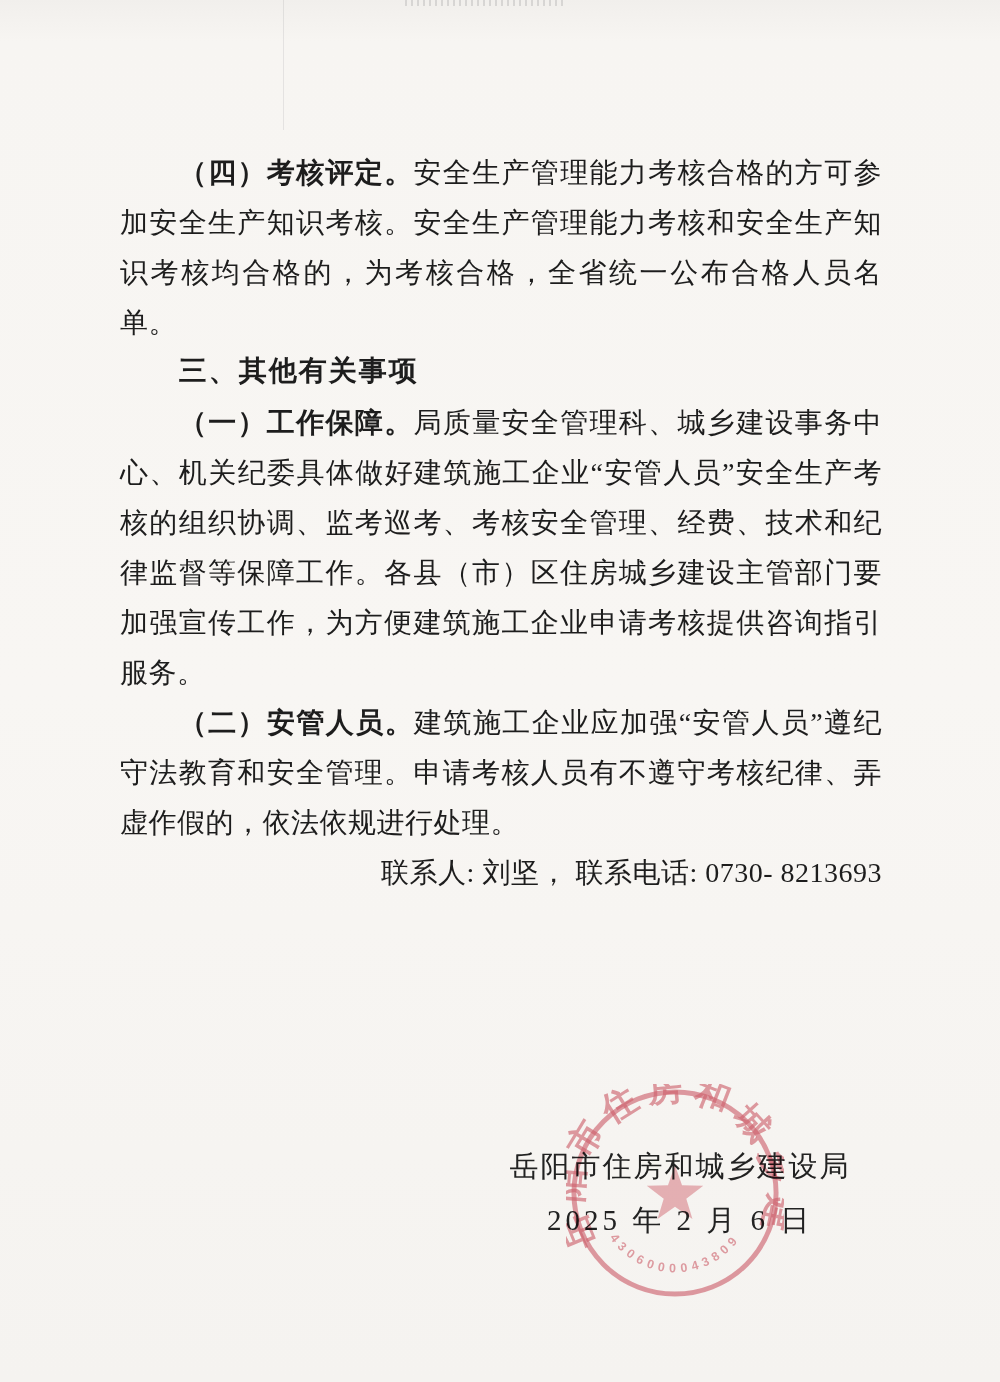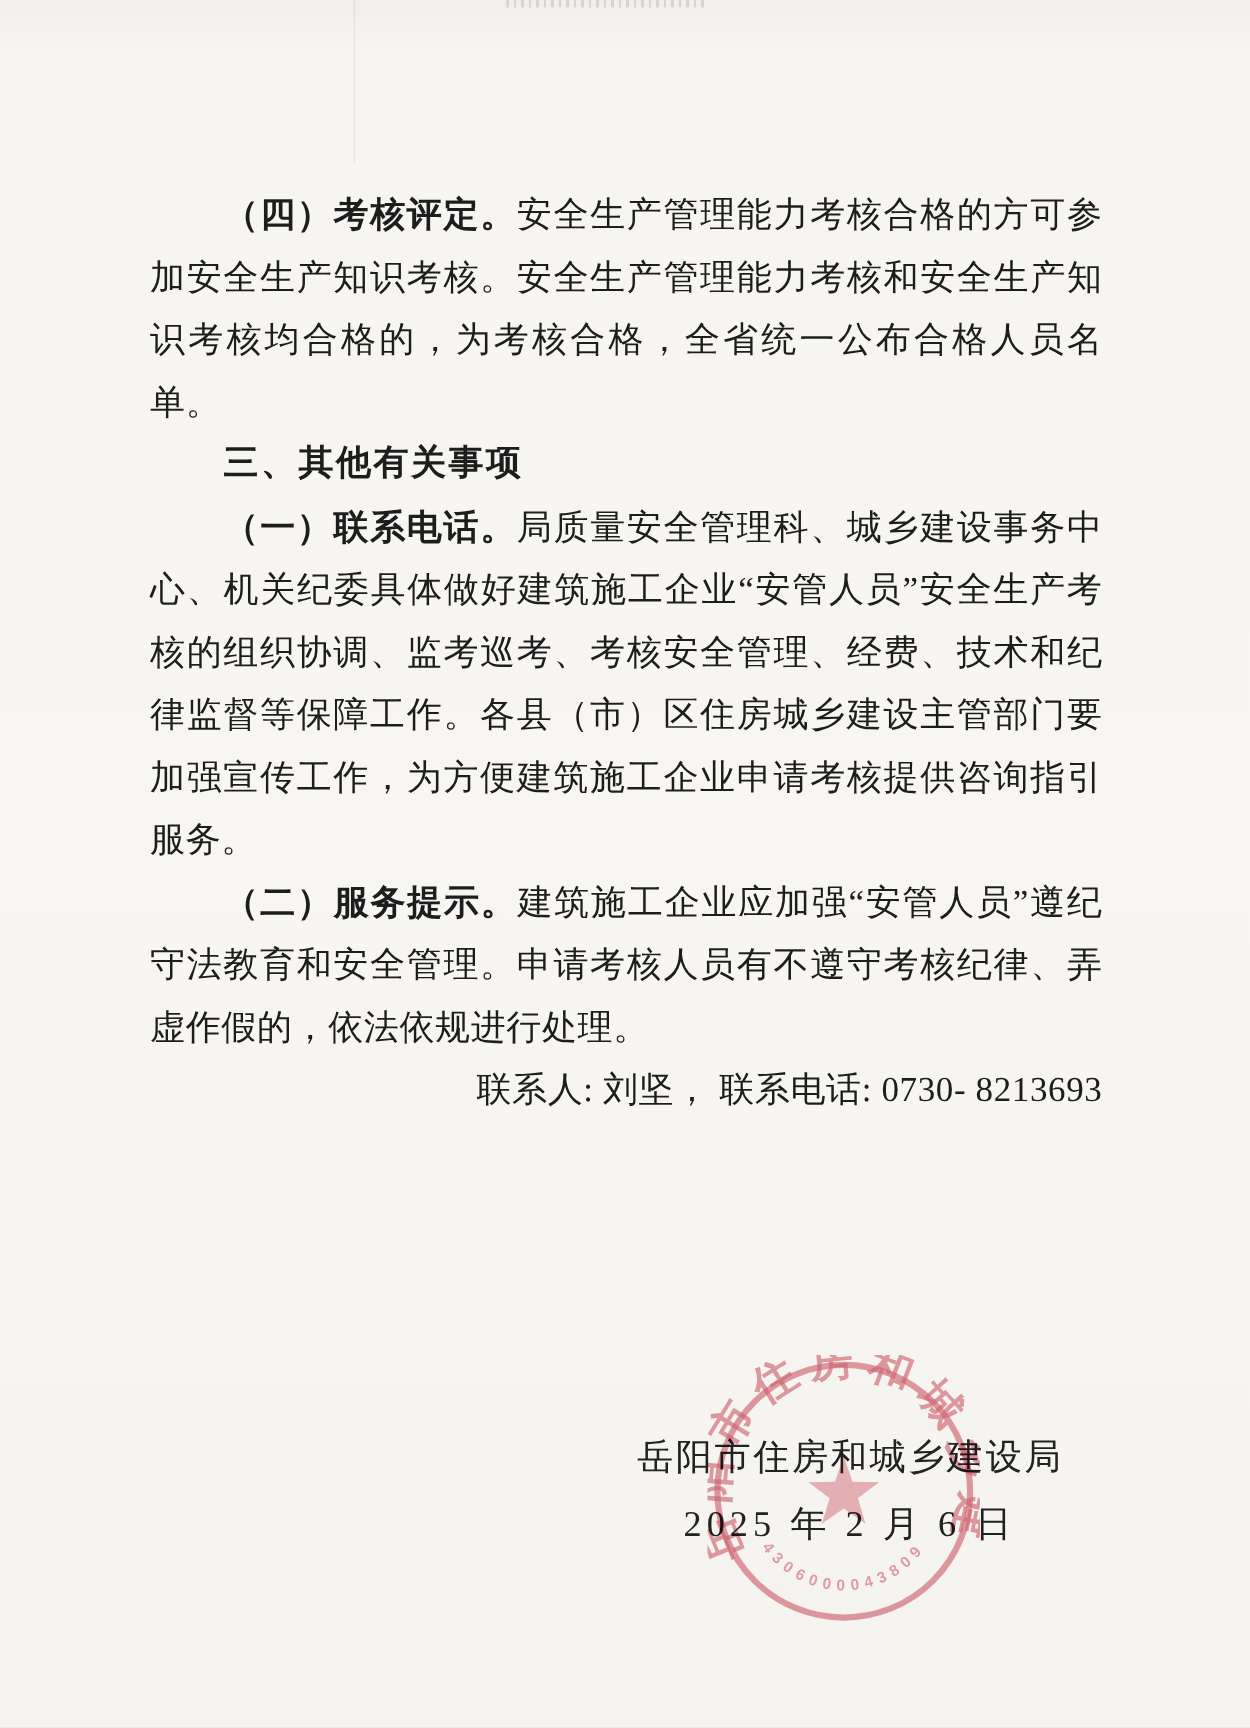--- a/index.html
+++ b/index.html
@@ -102,23 +102,23 @@
 
   <div class="scan-artifact"></div>
   <div class="scan-line"></div>
 
   <div class="doc-body">
 
     <p class="para"><span class="lead">（四）考核评定。</span><span>安全生产管理能力考核合格的方可参加安全生产知识考核。安全生产管理能力考核和安全生产知识考核均合格的，为考核合格，全省统一公布合格人员名单。</span></p>
 
     <p class="heading">三、其他有关事项</p>
 
-    <p class="para"><span class="lead">（一）联系电话。</span><span>局质量安全管理科、城乡建设事务中心、机关纪委具体做好建筑施工企业“安管人员”安全生产考核的组织协调、监考巡考、考核安全管理、经费、技术和纪律监督等保障工作。各县（市）区住房城乡建设主管部门要加强宣传工作，为方便建筑施工企业申请考核提供咨询指引服务。</span></p>
+    <p class="para"><span class="lead">（一）工作保障。</span><span>局质量安全管理科、城乡建设事务中心、机关纪委具体做好建筑施工企业“安管人员”安全生产考核的组织协调、监考巡考、考核安全管理、经费、技术和纪律监督等保障工作。各县（市）区住房城乡建设主管部门要加强宣传工作，为方便建筑施工企业申请考核提供咨询指引服务。</span></p>
 
-    <p class="para"><span class="lead">（二）服务提示。</span><span>建筑施工企业应加强“安管人员”遵纪守法教育和安全管理。申请考核人员有不遵守考核纪律、弄虚作假的，依法依规进行处理。</span></p>
+    <p class="para"><span class="lead">（二）安管人员。</span><span>建筑施工企业应加强“安管人员”遵纪守法教育和安全管理。申请考核人员有不遵守考核纪律、弄虚作假的，依法依规进行处理。</span></p>
 
 
     <p class="para contact">联系人: 刘坚，  联系电话: 0730- 8213693</p>
 
   </div>
 
   <div class="signature-block">
     <div class="sig-inner">
       <div class="sig-name">岳阳市住房和城乡建设局</div>
       <div class="sig-date">2025 年 2 月 6 日</div>

